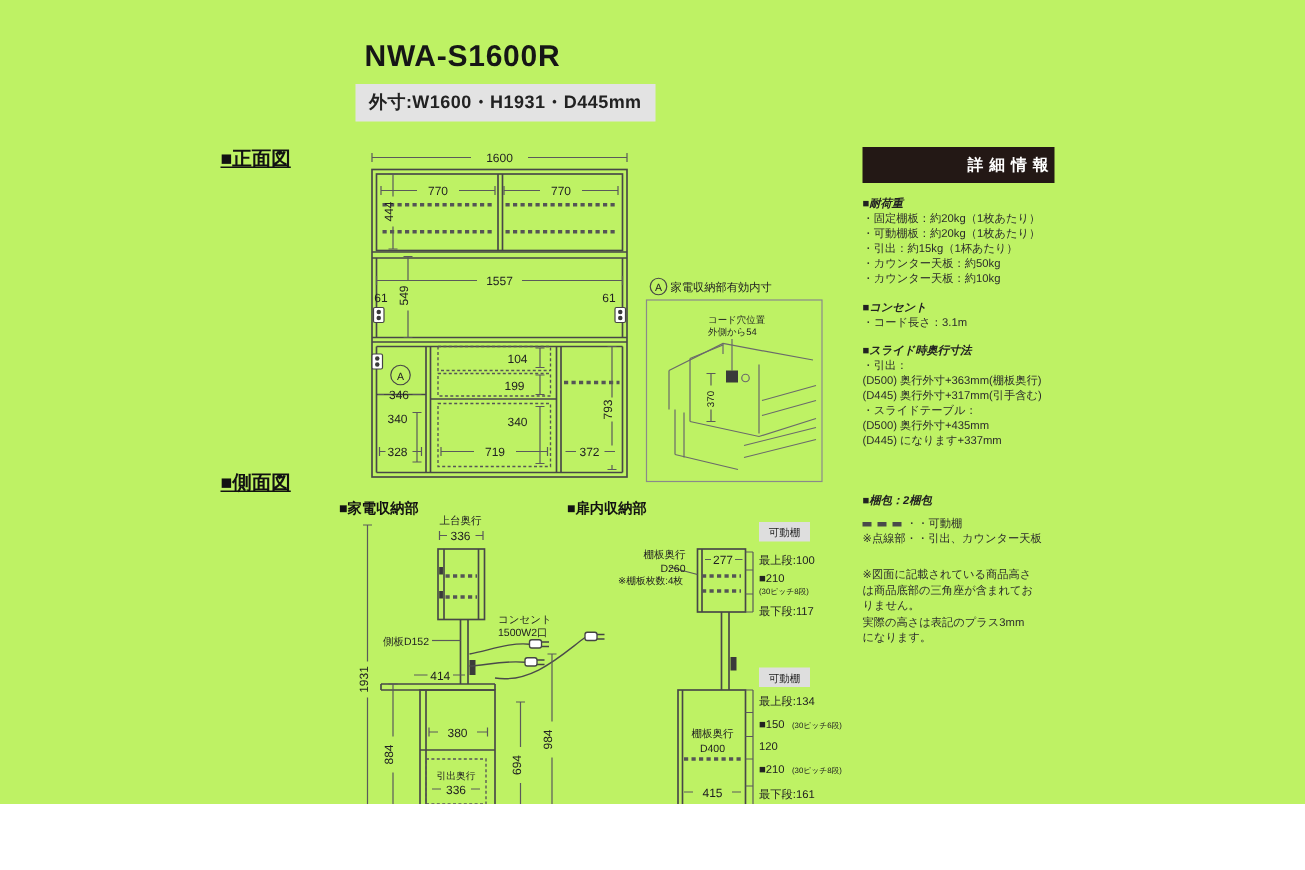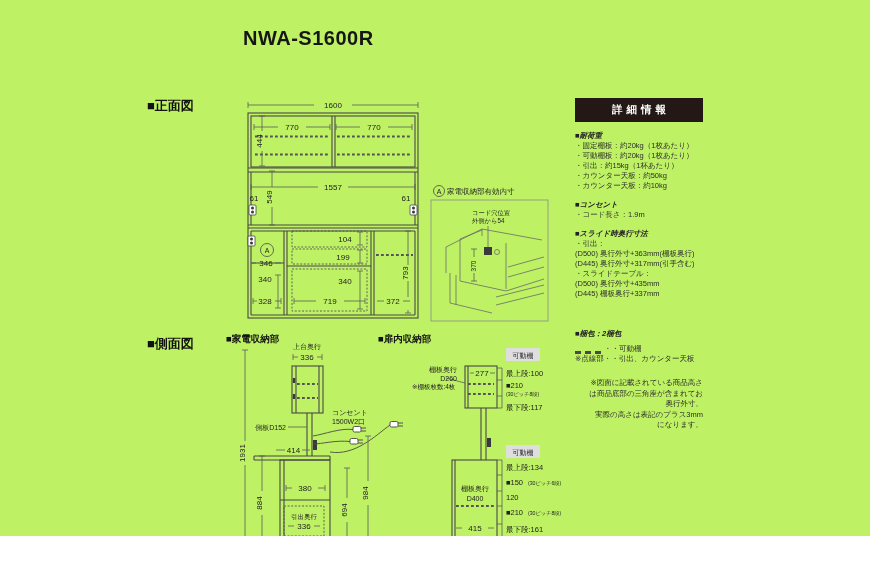--- a/index.html
+++ b/index.html
@@ -2,33 +2,33 @@
 <html><head>
 <meta charset="utf-8">
 <style>
   html,body{margin:0;padding:0;background:#fff;}
   #canvas{position:relative;width:870px;height:536px;background:#bef264;overflow:hidden;
     font-family:"Liberation Sans","DejaVu Sans",sans-serif;color:#1e1e1e;}
   .abs{position:absolute;}
   #title{left:243px;top:27px;font-size:20px;font-weight:600;letter-spacing:0.5px;color:#161616;}
   #subtitle{left:237px;top:56px;background:#e3e3e3;color:#222;font-size:12px;font-weight:bold;
     padding:4px 9px;letter-spacing:0.3px;}
-  .sec-label{font-size:13px;font-weight:bold;color:#121212;}
+  .sec-label{font-size:13px;font-weight:bold;color:#121212;text-decoration:underline;}
   .sub-label{font-size:9.5px;font-weight:bold;color:#121212;}
   
   #details{left:575px;top:98px;width:128px;}
-  .d-header{background:#231815;color:#fff;font-size:10.5px;font-weight:bold;text-align:center;
+  .d-header{background:#231815;color:#fff;font-size:10.5px;font-weight:bold;text-align:right;
     letter-spacing:4px;padding:5px 0 5px 4px;}
   .d-title{font-size:7.5px;font-weight:bold;margin-top:9px;color:#222;font-style:italic;}
   .d-item{font-size:7.5px;line-height:10px;color:#2c2c2c;}
   .gap-lg{margin-top:30px;}
-  .legend-row{display:flex;align-items:flex-end;margin-top:5px;}
+  .legend-row{display:flex;align-items:center;margin-top:5px;}
   .dash-swatch{display:inline-block;width:26px;height:0;border-top:3px dashed #4a4a4a;margin-right:3px;}
   .legend-txt{font-size:7.5px;color:#2c2c2c;}
-  .note{font-size:7.5px;line-height:10.5px;color:#2c2c2c;margin-top:14px;text-align:right;}
+  .note{font-size:7.5px;line-height:10.5px;color:#2c2c2c;margin-top:14px;}
   
   svg{position:absolute;overflow:visible;}
   svg text{fill:#222;font-family:"Liberation Sans","DejaVu Sans",sans-serif;}
   .t8{font-size:8px;text-anchor:middle;}
   .t7{font-size:7px;}
   .t7m{font-size:7px;text-anchor:middle;}
   .t7e{font-size:7px;text-anchor:end;}
   .t75{font-size:7.5px;}
   .t65{font-size:6.5px;}
   .t63{font-size:6.3px;}
@@ -42,23 +42,24 @@
   .fillD{fill:#3a3a3a;stroke:none;}
   .badge{fill:#dedede;stroke:none;}
   .cable{stroke:#4a4a4a;stroke-width:0.9;fill:none;}
 </style>
 </head>
 <body>
 
 <div id="canvas">
 
   <div id="title" class="abs">NWA-S1600R</div>
+  <div id="subtitle" class="abs">外寸:W1600・H1931・D445mm</div>
 
   <div class="abs sec-label" style="left:147px;top:97px;">■正面図</div>
-  <div class="abs sec-label" style="left:147px;top:335px;">■側面図</div>
+  <div class="abs sec-label" style="left:147px;top:313px;">■側面図</div>
   <div class="abs sub-label" style="left:226px;top:333px;">■家電収納部</div>
   <div class="abs sub-label" style="left:378px;top:333px;">■扉内収納部</div>
 
   <svg style="left:240px;top:95px;" width="195" height="232" viewBox="0 0 195 232">
     <g class="ln">
       <rect x="8" y="18" width="170" height="205"></rect>
       <rect x="11" y="21" width="164" height="51"></rect>
       <path d="M92,21 V72 M95,21 V72"></path>
       <path d="M8,73 H178 M8,77 H178"></path>
       <path d="M8,130 H178 M8,133 H178"></path>
@@ -162,38 +163,38 @@
 
   <div id="details" class="abs">
     <div class="d-header">詳細情報</div>
     <div class="d-title">■耐荷重</div>
     <div class="d-item">・固定棚板：約20kg（1枚あたり）</div>
     <div class="d-item">・可動棚板：約20kg（1枚あたり）</div>
     <div class="d-item">・引出：約15kg（1杯あたり）</div>
     <div class="d-item">・カウンター天板：約50kg</div>
     <div class="d-item">・カウンター天板：約10kg</div>
     <div class="d-title">■コンセント</div>
-    <div class="d-item">・コード長さ：1.9m</div>
+    <div class="d-item">・コード長さ：3.1m</div>
     <div class="d-title">■スライド時奥行寸法</div>
     <div class="d-item">・引出：</div>
     <div class="d-item">(D500) 奥行外寸+363mm(棚板奥行)</div>
     <div class="d-item">(D445) 奥行外寸+317mm(引手含む)</div>
     <div class="d-item">・スライドテーブル：</div>
     <div class="d-item">(D500) 奥行外寸+435mm</div>
-    <div class="d-item">(D445) 棚板奥行+337mm</div>
+    <div class="d-item">(D445) になります+337mm</div>
     <div class="d-title gap-lg">■梱包：2梱包</div>
     <div class="legend-row">
       <span class="dash-swatch"></span>
       <span class="legend-txt">・・可動棚</span>
     </div>
     <div class="legend-txt">※点線部・・引出、カウンター天板</div>
     <div class="note">
       <div>※図面に記載されている商品高さ</div>
       <div>は商品底部の三角座が含まれてお</div>
-      <div>奥行外寸。</div>
+      <div>りません。</div>
       <div>実際の高さは表記のプラス3mm</div>
       <div>になります。</div>
     </div>
   </div>
 
   <svg style="left:150px;top:328px;" width="430" height="252" viewBox="0 0 430 252">
 
     <g class="ln">
       <rect x="142" y="38" width="31" height="47"></rect>
       <path d="M146,38 V85 M169,38 V85"></path>

